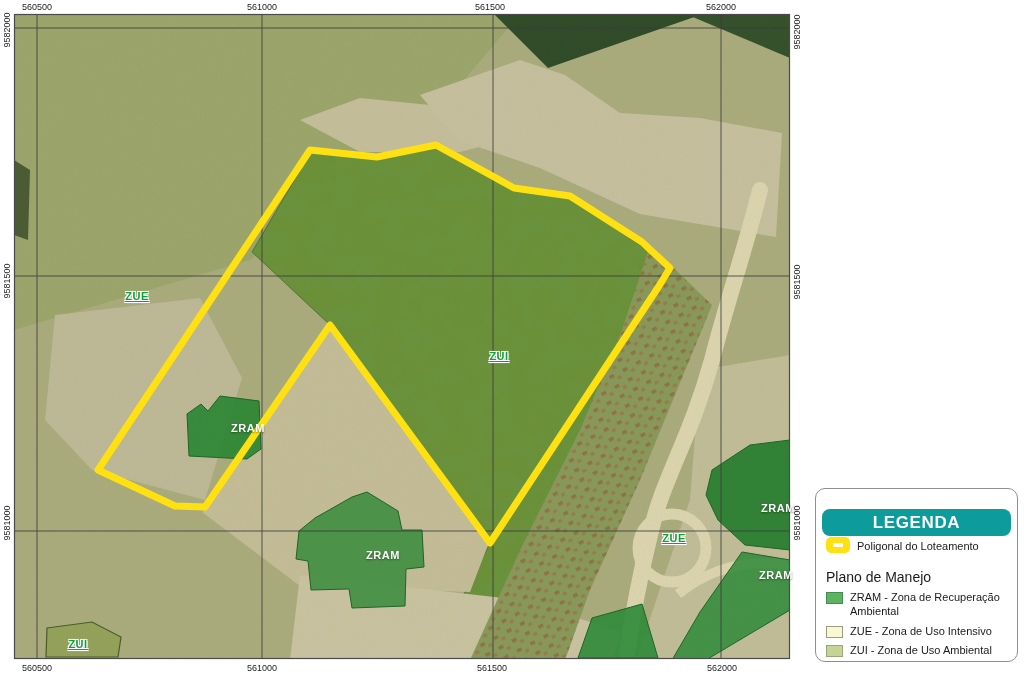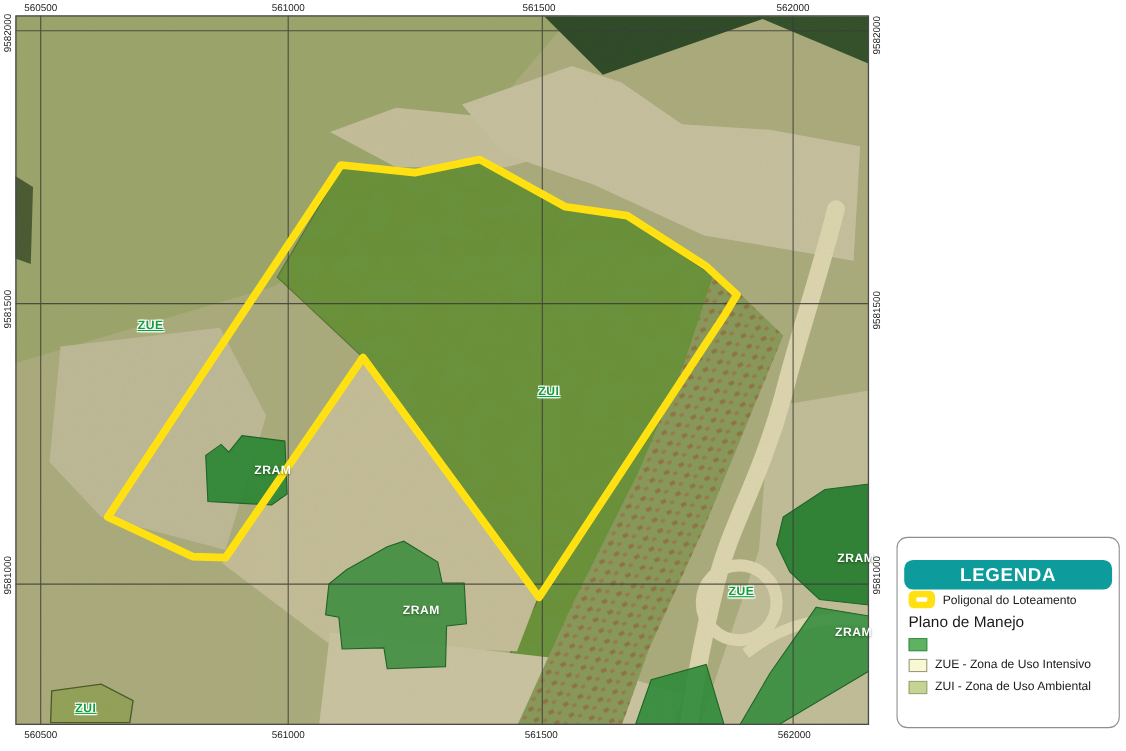--- a/index.html
+++ b/index.html
@@ -33,21 +33,21 @@
   .legend-header{position:absolute;left:6px;top:20px;right:6px;height:27px;
     background:var(--legend_teal);border-radius:8px;color:#fff;font-weight:bold;
     font-size:17px;letter-spacing:.6px;display:flex;align-items:center;justify-content:center;}
   .legend-body{position:absolute;left:10px;top:40px;right:6px;bottom:6px;}
   .legend-row{display:flex;align-items:flex-end;gap:7px;margin-top:8px;}
   .poly-icon{position:relative;width:24px;height:16px;border-radius:5px;
     background:var(--polygon_yellow);flex:0 0 auto;}
   .poly-icon .slot{position:absolute;left:7px;top:6px;width:10px;height:4px;
     background:#fff;border-radius:1px;}
   .legend-row .lbl{font-size:11px;color:#1a1a1a;line-height:1.2;}
-  .legend-section{margin-top:4px;font-size:14px;color:#1a1a1a;}
+  .legend-section{margin-top:16px;font-size:14px;color:#1a1a1a;}
   .legend-item{display:flex;align-items:flex-start;gap:7px;margin-top:6px;}
   .swatch{width:17px;height:12px;border:1px solid #6d7a5e;flex:0 0 auto;margin-top:1px;}
   .legend-item .lbl{font-size:11px;color:#1a1a1a;line-height:1.25;width:162px;}
 </style>
 </head>
 <body>
 
 <div id="stage">
 
   <svg id="map-svg" width="1024" height="683" viewBox="0 0 1024 683">
@@ -156,20 +156,21 @@
       <div class="legend-row">
         <span class="poly-icon">
             <span class="slot"></span>
           </span>
         <span class="lbl">Poligonal do Loteamento</span>
       </div>
       <div class="legend-section">Plano de Manejo</div>
       <div id="legend-items">
           <div class="legend-item">
             <span class="swatch" style="background: rgb(94, 179, 96); border-color: rgb(63, 143, 80);"></span>
+            <span class="lbl">ZRAM - Zona de Recuperação Ambiental</span>
           </div>
           <div class="legend-item">
             <span class="swatch" style="background: rgb(248, 248, 210); border-color: rgb(154, 154, 133);"></span>
             <span class="lbl">ZUE - Zona de Uso Intensivo</span>
           </div>
           <div class="legend-item">
             <span class="swatch" style="background: rgb(196, 212, 148); border-color: rgb(154, 165, 120);"></span>
             <span class="lbl">ZUI - Zona de Uso Ambiental</span>
           </div>
         </div>

